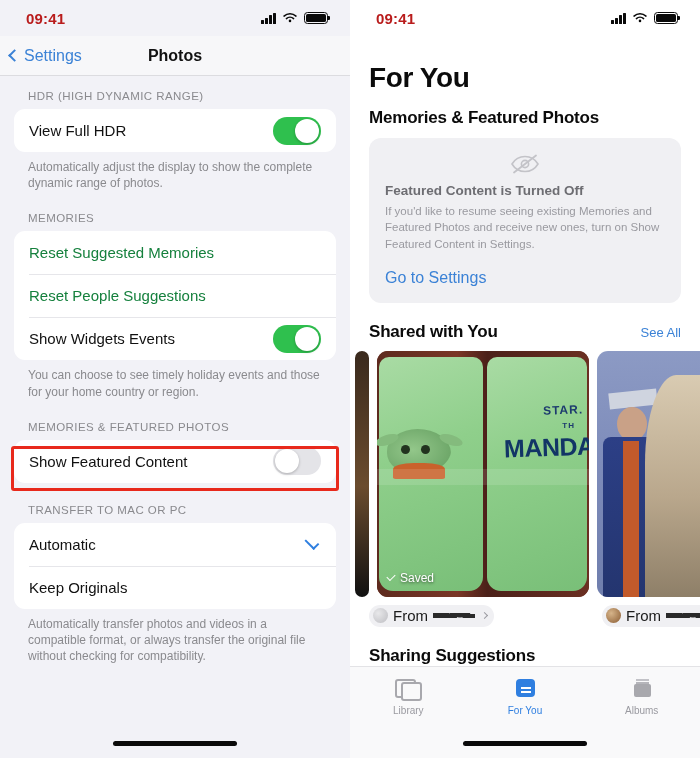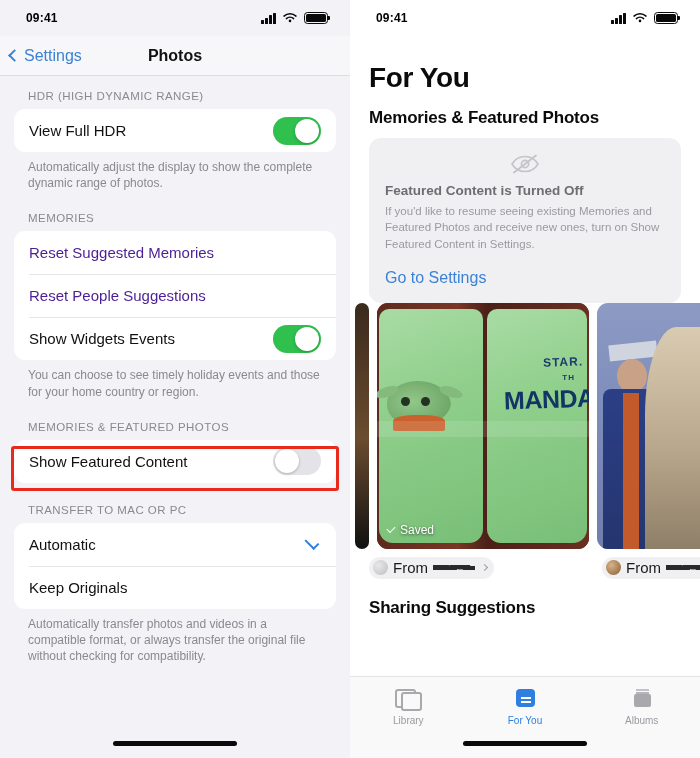--- a/index.html
+++ b/index.html
@@ -17,21 +17,21 @@
     background: #f2f2f7;
     position: relative;
     display: flex; flex-direction: column;
   }
   .statusbar {
     height: 36px; flex: 0 0 36px;
     display: flex; align-items: center; justify-content: space-between;
     padding: 0 22px 0 26px;
   }
   .status-time {
-    font-size: 12px; font-weight: bold; color: #000000;
+    font-size: 15px; font-weight: bold; color: #b91c1c;
     letter-spacing: 0.2px;
   }
   .status-icons { display: flex; align-items: center; gap: 6px; }
   .sig { display: flex; align-items: flex-end; gap: 1.5px; height: 11px; }
   .sig i { display: block; width: 2.6px; background: #0a0a0a; border-radius: 0.5px; }
   .sig i:nth-child(1) { height: 4px; }
   .sig i:nth-child(2) { height: 6px; }
   .sig i:nth-child(3) { height: 8.5px; }
   .sig i:nth-child(4) { height: 11px; }
   .batt {
@@ -76,21 +76,21 @@
   }
   .row {
     min-height: 43px; display: flex; align-items: center;
     padding: 0 15px; position: relative;
   }
   .row + .row::before {
     content: ""; position: absolute; left: 15px; right: 0; top: 0;
     height: 1px; background: #e6e6ea;
   }
   .row-label { font-size: 15px; color: #111; flex: 1; }
-  .row-label.link { color: #4c1d95; }
+  .row-label.link { color: #15803d; }
   .check {
     width: 13px; height: 8px; border-right: 2.4px solid #2f7fe0;
     border-bottom: 2.4px solid #2f7fe0; transform: rotate(45deg) translateY(-2px);
     margin-right: 4px;
   }
   .toggle {
     width: 48px; height: 28px; border-radius: 14px; position: relative;
     flex: 0 0 48px;
   }
   .toggle.on { background: #2fc04e; }
@@ -273,21 +273,21 @@
   .pill .chev {
     width: 5px; height: 5px; border-right: 1.4px solid #9a9aa0;
     border-bottom: 1.4px solid #9a9aa0; transform: rotate(-45deg); margin-left: 2px;
   }
   .fy-next-title {
     font-size: 17px; font-weight: bold; color: #0b0b0b;
     padding: 19px 19px 0 19px; letter-spacing: -0.2px;
   }
 
   .tabbar {
-    position: absolute; left: 0; right: 0; bottom: 0; height: 82px;
+    position: absolute; left: 0; right: 0; bottom: 0; height: 92px;
     background: rgba(249,249,250,0.96);
     border-top: 1px solid #e3e3e6;
     display: flex; align-items: flex-start; padding-top: 9px;
   }
   .tab { flex: 1; display: flex; flex-direction: column; align-items: center; gap: 5px; }
   .tab .lbl { font-size: 10px; color: #9a9aa0; }
   .tab.active .lbl { color: #2f7fe0; }
   .ic { width: 26px; height: 24px; position: relative; }
   .ic-library::before {
     content: ""; position: absolute; left: 0; top: 3px; width: 17px; height: 15px;
@@ -444,20 +444,24 @@
         <svg class="eyeslash" width="32" height="22" viewBox="0 0 32 22">
           <path d="M3 11c3-5 7.5-7.5 13-7.5S26 6 29 11c-3 5-7.5 7.5-13 7.5S6 16 3 11z" fill="none" stroke="#c3c3c8" stroke-width="1.6"></path>
           <circle cx="16" cy="11" r="3.6" fill="none" stroke="#c3c3c8" stroke-width="1.6"></circle>
           <line x1="5" y1="19.5" x2="27" y2="2.5" stroke="#c3c3c8" stroke-width="1.8" stroke-linecap="round"></line>
         </svg>
         <div class="off-title">Featured Content is Turned Off</div>
         <div class="off-body">If you'd like to resume seeing existing Memories and Featured Photos and receive new ones, turn on Show Featured Content in Settings.</div>
         <div class="off-link">Go to Settings</div>
       </div>
 
+      <div class="sec-row">
+        <span class="t">Shared with You</span>
+        <span class="a">See All</span>
+      </div>
 
       <div class="shelf">
         <div class="thumb partial">
           <div class="ph-edge"></div>
         </div>
         <div class="thumb main">
           <div class="ph-sweater">
             <div class="curtain"></div>
             <div class="shirtL"></div>
             <div class="shirtR"></div>

